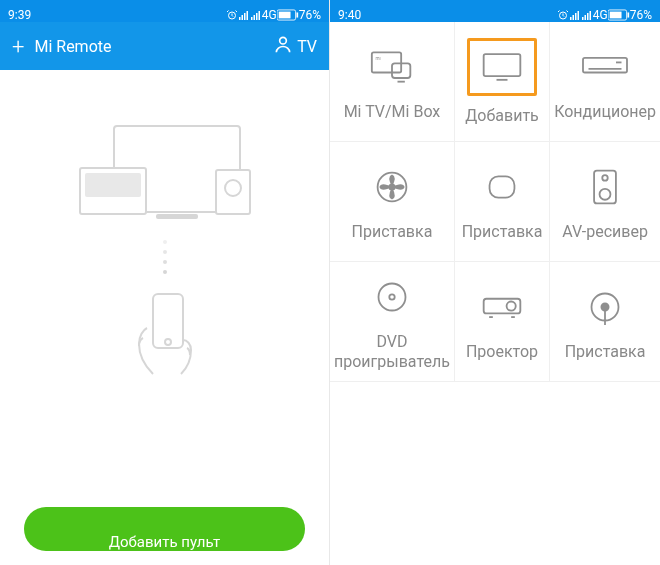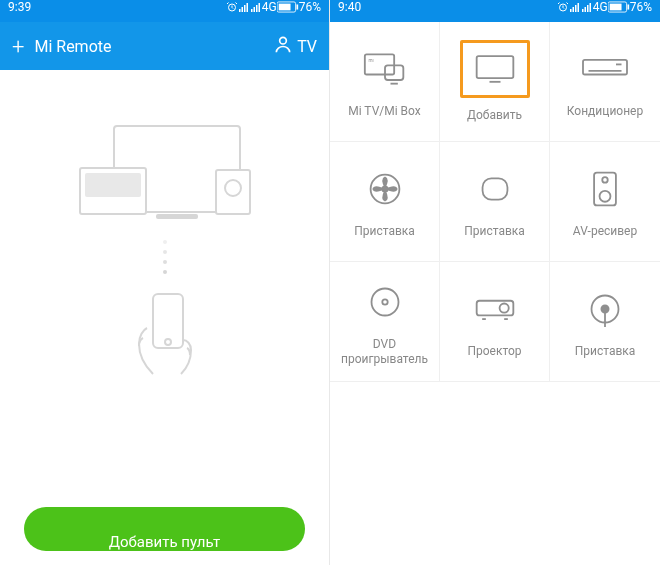--- a/index.html
+++ b/index.html
@@ -1,21 +1,21 @@
 <!DOCTYPE html>
 <html><head>
 <meta charset="utf-8">
 <style>
 * { margin: 0; padding: 0; box-sizing: border-box; }
 body { font-family: -apple-system, Roboto, sans-serif; background: #f0f0f0; width: 660px; height: 565px; overflow: hidden; }
 .container { display: flex; width: 660px; height: 565px; background: #fff; }
 .screen { width: 330px; height: 565px; position: relative; background: #fff; }
 .screen-left { border-right: 1px solid #e8e8e8; }
 
-.status-bar { height: 22px; background: #0a8ee8; color: #fff; display: flex; align-items: flex-start; justify-content: space-between; padding: 0 8px; font-size: 12px; }
+.status-bar { height: 22px; background: #0a8ee8; color: #fff; display: flex; align-items: flex-end; justify-content: space-between; padding: 0 8px; font-size: 12px; }
 .status-left { }
 .status-right { display: flex; align-items: center; }
 .status-icon { display: inline-flex; align-items: center; }
 
 .header { height: 48px; background: #1296e9; color: #fff; display: flex; align-items: center; padding: 0 12px; }
 .header-left { display: flex; align-items: center; gap: 10px; font-size: 16px; }
 .header-right { margin-left: auto; display: flex; align-items: center; gap: 4px; }
 .plus-icon { font-size: 22px; font-weight: 300; }
 .back-chevron { font-size: 20px; margin-right: 8px; }
 
@@ -32,21 +32,21 @@
 .dot { width: 4px; height: 4px; background: #d6d6d6; border-radius: 50%; }
 .dot:nth-child(1){opacity:.4} .dot:nth-child(2){opacity:.6} .dot:nth-child(3){opacity:.8}
 
 .hand-phone { margin-top: 16px; width: 80px; height: 90px; position: relative; }
 
 .add-button { position: absolute; bottom: 14px; left: 24px; right: 24px; height: 44px; background: #4cc219; border-radius: 22px; color: #fff; display: flex; align-items: flex-end; justify-content: center; font-size: 15px; cursor: pointer; }
 
 .grid { display: grid; grid-template-columns: repeat(3, 1fr); }
 .cell { height: 120px; border-right: 1px solid #efefef; border-bottom: 1px solid #efefef; display: flex; flex-direction: column; align-items: center; justify-content: center; gap: 10px; padding: 8px 4px; cursor: pointer; }
 .cell:nth-child(3n) { border-right: none; }
-.cell-label { font-size: 12px; color: #888; text-align: center; line-height: 1.25; }
+.cell-label { font-size: 16px; color: #888; text-align: center; line-height: 1.25; }
 .cell-icon-wrap { width: 58px; height: 50px; display: flex; align-items: center; justify-content: center; }
 .cell.selected .cell-icon-wrap { border: 3px solid #f59a1e; border-radius: 2px; width: 70px; height: 58px; }
 
 svg.device { stroke: #8f8f8f; stroke-width: 2; fill: none; }
 </style>
 </head>
 <body>
 
 <div class="container">
 

